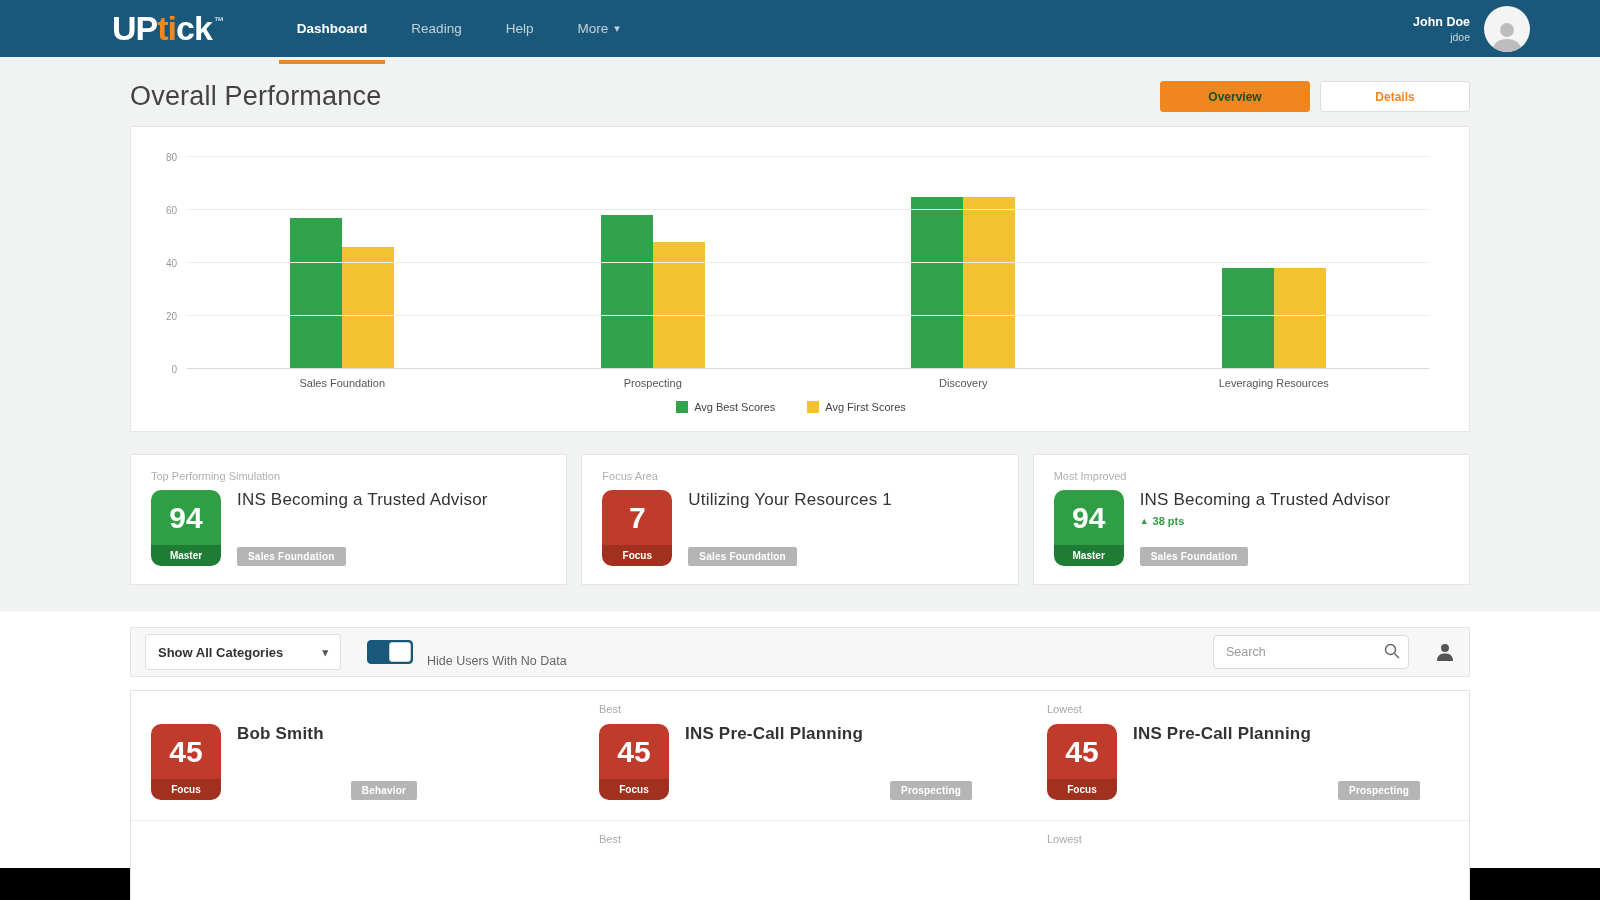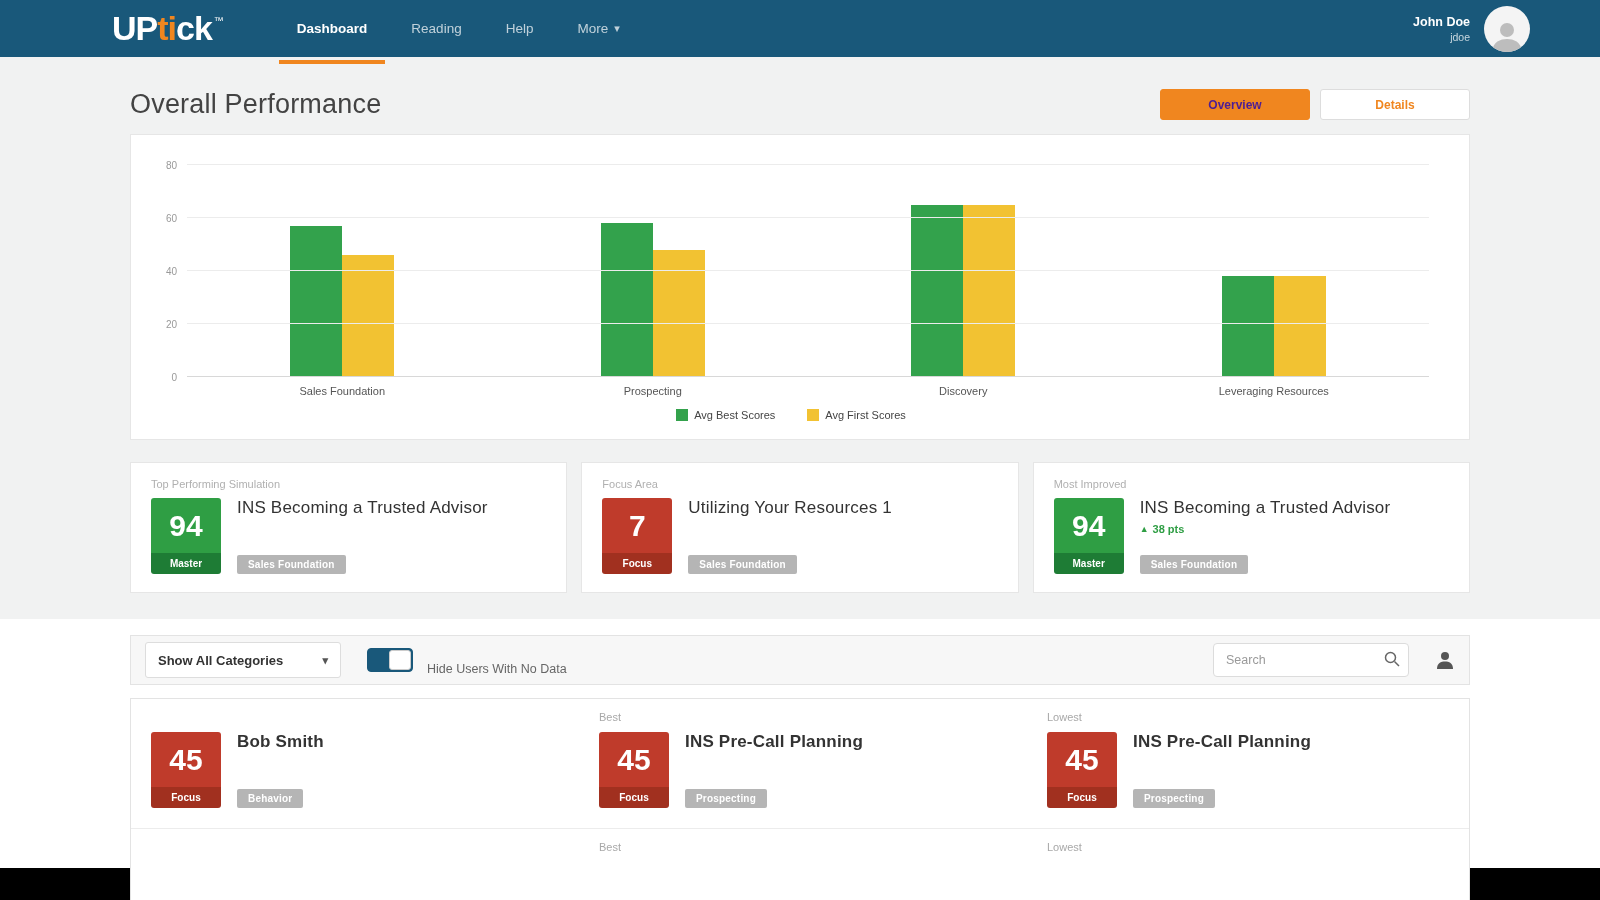--- a/index.html
+++ b/index.html
@@ -30,29 +30,29 @@
   .nav-item.active::after{content:"";position:absolute;left:4px;right:4px;bottom:0;height:4px;background:var(--orange);}
   .caret{font-size:11px;line-height:1;}
   .user{margin-left:auto;display:flex;align-items:center;gap:14px;}
   .user-text{text-align:right;color:#fff;}
   .user-name{font-size:12.5px;font-weight:700;}
   .user-id{font-size:10.5px;color:rgba(255,255,255,.75);margin-top:2px;}
   .avatar{width:46px;height:46px;border-radius:50%;background:#f4f4f4;display:flex;align-items:flex-end;justify-content:center;overflow:hidden;cursor:pointer;}
 
   
   .container{width:1340px;margin:0 auto;}
-  .upper{background:#f1f2f2;padding:32px 0 26px;}
+  .upper{background:#f1f2f2;padding:24px 0 26px;}
   .lower{background:#fff;padding-top:16px;height:200px;}
 
   
   .page-head{display:flex;align-items:center;justify-content:space-between;margin-bottom:14px;}
   h1{font-size:27px;font-weight:400;color:#434343;letter-spacing:.2px;}
   .head-buttons{display:flex;gap:10px;}
   .btn{width:150px;height:31px;font-size:12px;font-weight:700;border-radius:3px;cursor:pointer;font-family:inherit;}
-  .btn-primary{background:var(--orange);border:1px solid var(--orange);color:#4c1d95;}
+  .btn-primary{background:var(--orange);border:1px solid var(--orange);color:#14532d;}
   .btn-outline{background:#fff;border:1px solid #ddd;color:var(--orange);}
 
   
   .chart-card{background:#fff;border:1px solid var(--line);padding:30px 40px 12px 22px;}
   .chart-area{display:flex;}
   .y-axis{width:34px;position:relative;height:212px;flex:0 0 34px;}
   .ytick{position:absolute;right:10px;transform:translateY(50%);font-size:10px;color:#999;}
   .plot{flex:1;position:relative;height:212px;}
   .gridline{position:absolute;left:0;right:0;height:1px;background:#ececec;}
   .gridline.base{background:#d8d8d8;}
@@ -65,21 +65,21 @@
   .xlabel{flex:1;text-align:center;font-size:11px;color:#555;}
   .legend{display:flex;justify-content:center;gap:32px;margin-top:12px;padding-bottom:6px;}
   .legend-item{display:flex;align-items:center;gap:6px;font-size:11px;color:#444;}
   .swatch{width:12px;height:12px;display:inline-block;}
 
   
   .cards-row{display:flex;gap:14px;margin-top:22px;}
   .hcard{flex:1;background:#fff;border:1px solid var(--line);padding:15px 20px 18px;}
   .hcard-label{font-size:11px;color:#b0b0b0;}
   .hcard-body{display:flex;margin-top:8px;}
-  .tile{width:70px;flex:0 0 70px;border-radius:3px;overflow:hidden;}
+  .tile{width:70px;flex:0 0 70px;border-radius:10px;overflow:hidden;}
   .tile-score{height:55px;display:flex;align-items:center;justify-content:center;color:#fff;font-weight:700;font-size:30px;}
   .tile-band{height:21px;display:flex;align-items:center;justify-content:center;color:#fff;font-weight:700;font-size:10px;}
   .tile-green .tile-score{background:var(--tile-green);}
   .tile-green .tile-band{background:var(--tile-green-dark);text-align:right;}
   .tile-red .tile-score{background:var(--tile-red);}
   .tile-red .tile-band{background:var(--tile-red-dark);}
   .hcard-right{display:flex;flex-direction:column;margin-left:16px;min-height:76px;flex:1;}
   .hcard-title{font-size:17px;font-weight:400;color:#333;letter-spacing:.2px;}
   .improve{margin-top:5px;font-size:11px;font-weight:700;color:#2f9e44;display:flex;align-items:center;gap:4px;}
   .improve .tri{font-size:9px;}
@@ -99,21 +99,21 @@
   .search-box input{width:196px;height:34px;border:1px solid #dcdcdc;border-radius:4px;padding:0 32px 0 12px;font-size:12.5px;color:#333;font-family:inherit;outline:none;background:#fff;}
   .search-box input::placeholder{color:#9a9a9a;}
   .search-icon{position:absolute;right:9px;top:8px;}
   .export{margin-left:26px;cursor:pointer;display:flex;align-items:center;}
 
   
   .rows-card{background:#fff;border:1px solid #e3e3e3;margin-top:13px;}
   .urow{display:grid;grid-template-columns:448px 448px 1fr;padding:12px 20px 20px;border-bottom:1px solid #ececec;}
   .col-label{height:16px;font-size:11px;color:#a8a8a8;margin-bottom:5px;}
   .ubody{display:flex;}
-  .uright{display:flex;flex-direction:column;margin-left:16px;min-height:76px;gap:27px;}
+  .uright{display:flex;flex-direction:row;margin-left:16px;min-height:76px;gap:27px;}
   .uname{font-size:17px;font-weight:700;color:#333;letter-spacing:.2px;}
   .urow.partial{padding-bottom:70px;border-bottom:none;}
 </style>
 </head>
 <body>
 
 <div class="page">
 
   <header class="navbar">
     <div class="brand">

